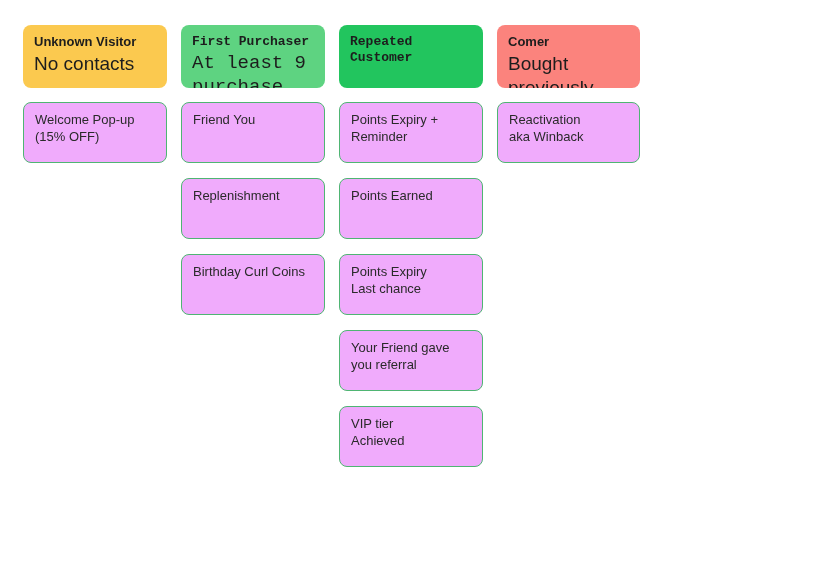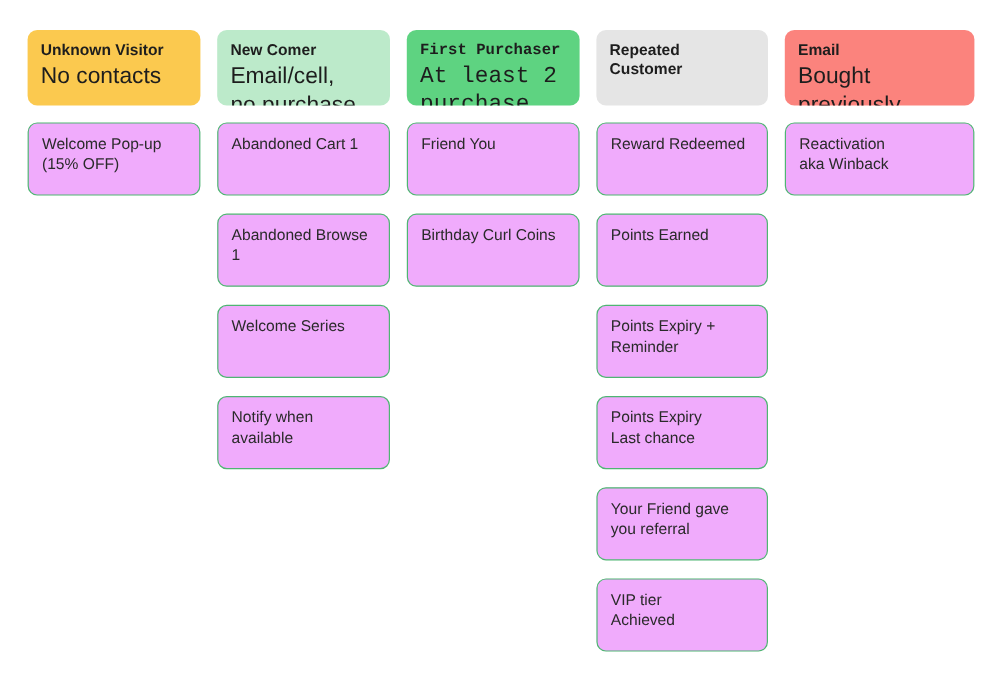--- a/index.html
+++ b/index.html
@@ -79,87 +79,67 @@
       <div class="stage-header" style="background: rgb(251, 201, 79);">
         <div class="stage-title">Unknown Visitor</div>
         <div class="stage-subtitle">No contacts</div>
       </div>
       <div class="card">
         <div class="card-label">Welcome Pop-up
 (15% OFF)</div>
       </div>
     </div>
 
-    <div class="column">
-      <div class="stage-header" style="background: rgb(188, 234, 202);">
-        <div class="stage-title">New Comer</div>
-        <div class="stage-subtitle">Email/cell,
-no purchase</div>
-      </div>
-      <div class="card">
-        <div class="card-label">Abandoned Cart 1</div>
-      </div>
-      <div class="card">
-        <div class="card-label">Abandoned Browse 1</div>
-      </div>
-      <div class="card">
-        <div class="card-label">Welcome Series</div>
-      </div>
-      <div class="card">
-        <div class="card-label">Notify when
-available</div>
-      </div>
-    </div>
 
     <div class="column">
       <div class="stage-header" style="background: rgb(94, 211, 129); font-family: Liberation Mono, monospace;">
         <div class="stage-title">First Purchaser</div>
-        <div class="stage-subtitle">At least 2 purchase</div>
+        <div class="stage-subtitle">At least 9 purchase</div>
       </div>
       <div class="card">
         <div class="card-label">Friend You</div>
+      </div>
+      <div class="card">
+        <div class="card-label">Replenishment</div>
       </div>
       <div class="card">
         <div class="card-label">Birthday Curl Coins</div>
       </div>
     </div>
 
     <div class="column">
-      <div class="stage-header" style="background: #e5e5e5;">
+      <div class="stage-header" style="background: #22c55e; font-family: Liberation Mono, monospace;">
         <div class="stage-title">Repeated
 Customer</div>
         <div class="stage-subtitle"></div>
       </div>
       <div class="card">
-        <div class="card-label">Reward Redeemed</div>
+        <div class="card-label">Points Expiry +
+Reminder</div>
       </div>
       <div class="card">
         <div class="card-label">Points Earned</div>
-      </div>
-      <div class="card">
-        <div class="card-label">Points Expiry +
-Reminder</div>
       </div>
       <div class="card">
         <div class="card-label">Points Expiry
 Last chance</div>
       </div>
       <div class="card">
         <div class="card-label">Your Friend gave
 you referral</div>
       </div>
       <div class="card">
         <div class="card-label">VIP tier
 Achieved</div>
       </div>
     </div>
 
     <div class="column">
       <div class="stage-header" style="background: rgb(251, 131, 125);">
-        <div class="stage-title">Email</div>
+        <div class="stage-title">Comer</div>
         <div class="stage-subtitle">Bought previously,
 no purchases for X days</div>
       </div>
       <div class="card">
         <div class="card-label">Reactivation
 aka Winback</div>
       </div>
     </div>
 
   </div>

